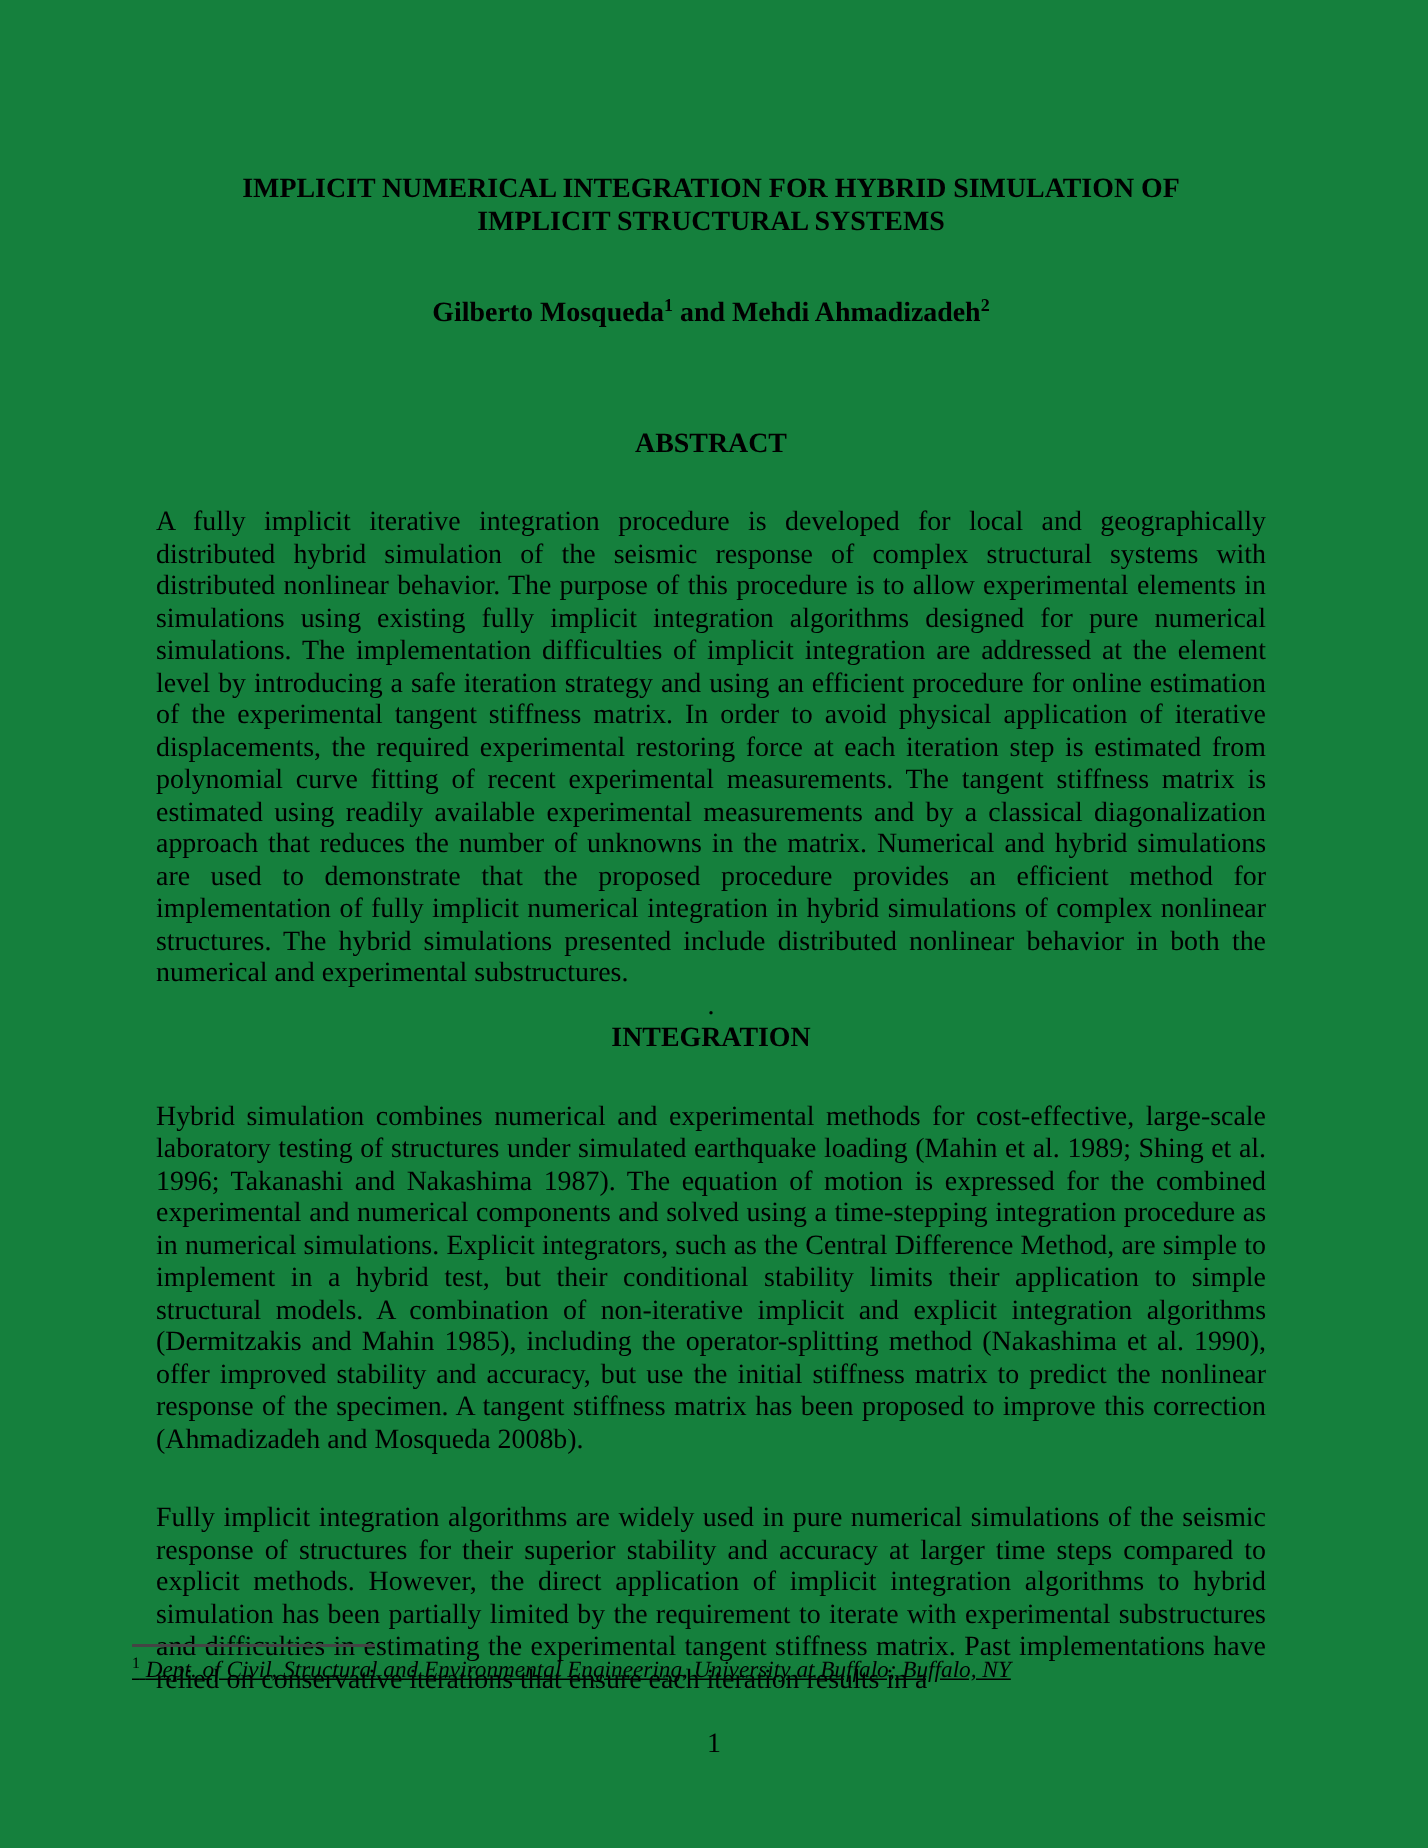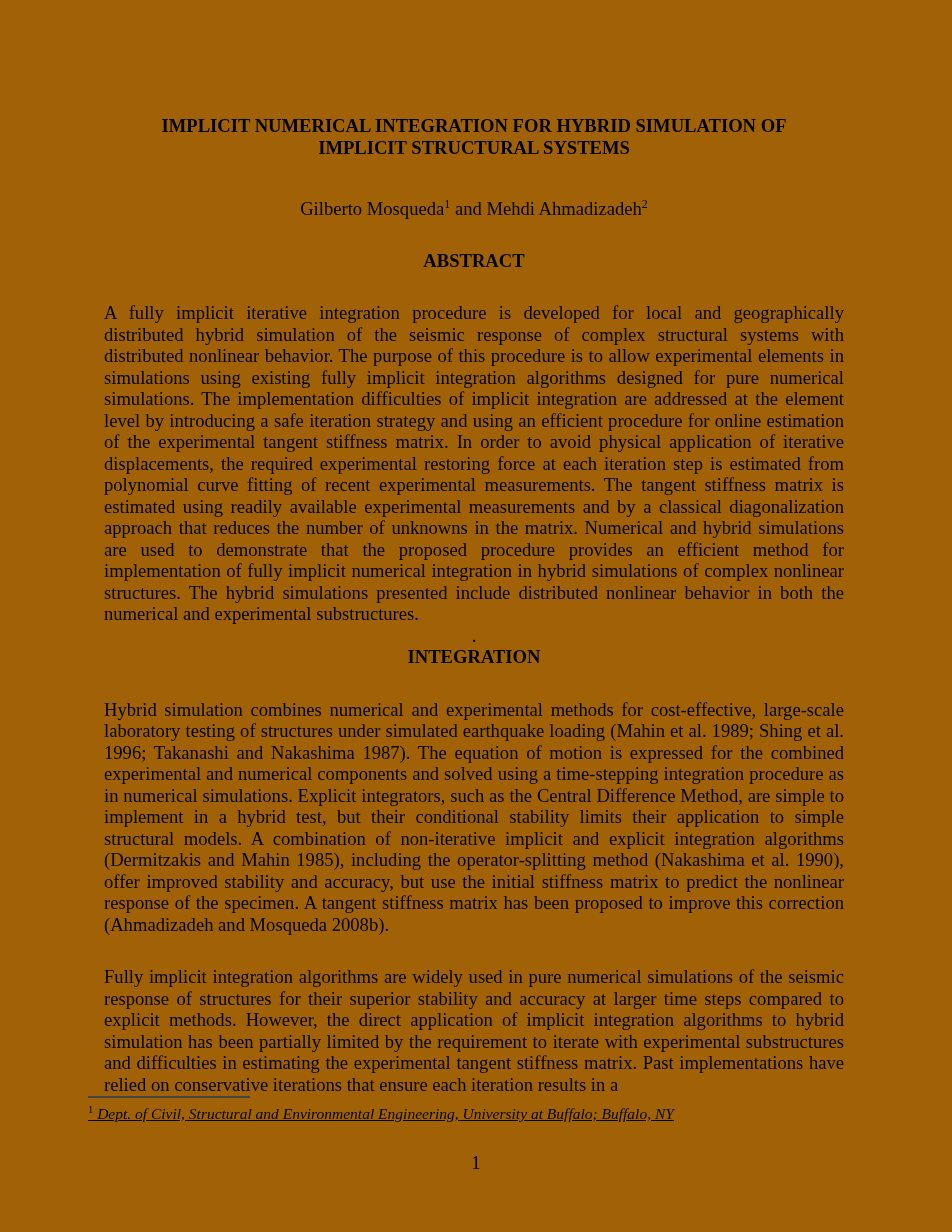--- a/index.html
+++ b/index.html
@@ -3,21 +3,21 @@
 <meta charset="utf-8">
 <style>
   * { margin: 0; padding: 0; box-sizing: border-box; }
   html, body {
     background: #ffffff;
   }
   .page {
     position: relative;
     width: 952px;
     height: 1232px;
-    background: #a16207;
+    background: #15803d;
     color: #000000;
     font-family: "Liberation Serif", "DejaVu Serif", serif;
     overflow: hidden;
   }
   .content {
     position: absolute;
     left: 104px;
     top: 0;
     width: 740px;
   }
@@ -26,32 +26,32 @@
     line-height: 21.5px;
   }
   .paper-title {
     margin-top: 115px;
     text-align: center;
     font-weight: bold;
   }
   .authors {
     margin-top: 40px;
     text-align: center;
-    font-weight: normal;
+    font-weight: bold;
   }
   sup.fnref {
     font-size: 12px;
     line-height: 0;
     vertical-align: 7px;
   }
   .heading {
     text-align: center;
     font-weight: bold;
   }
-  .abstract-heading { margin-top: 30px; }
+  .abstract-heading { margin-top: 65px; }
   .paragraph {
     margin-top: 31px;
     text-align: justify;
   }
   .dot-line {
     text-align: center;
     line-height: 21.5px;
     font-size: 18.6px;
   }
   .footnote-block {

